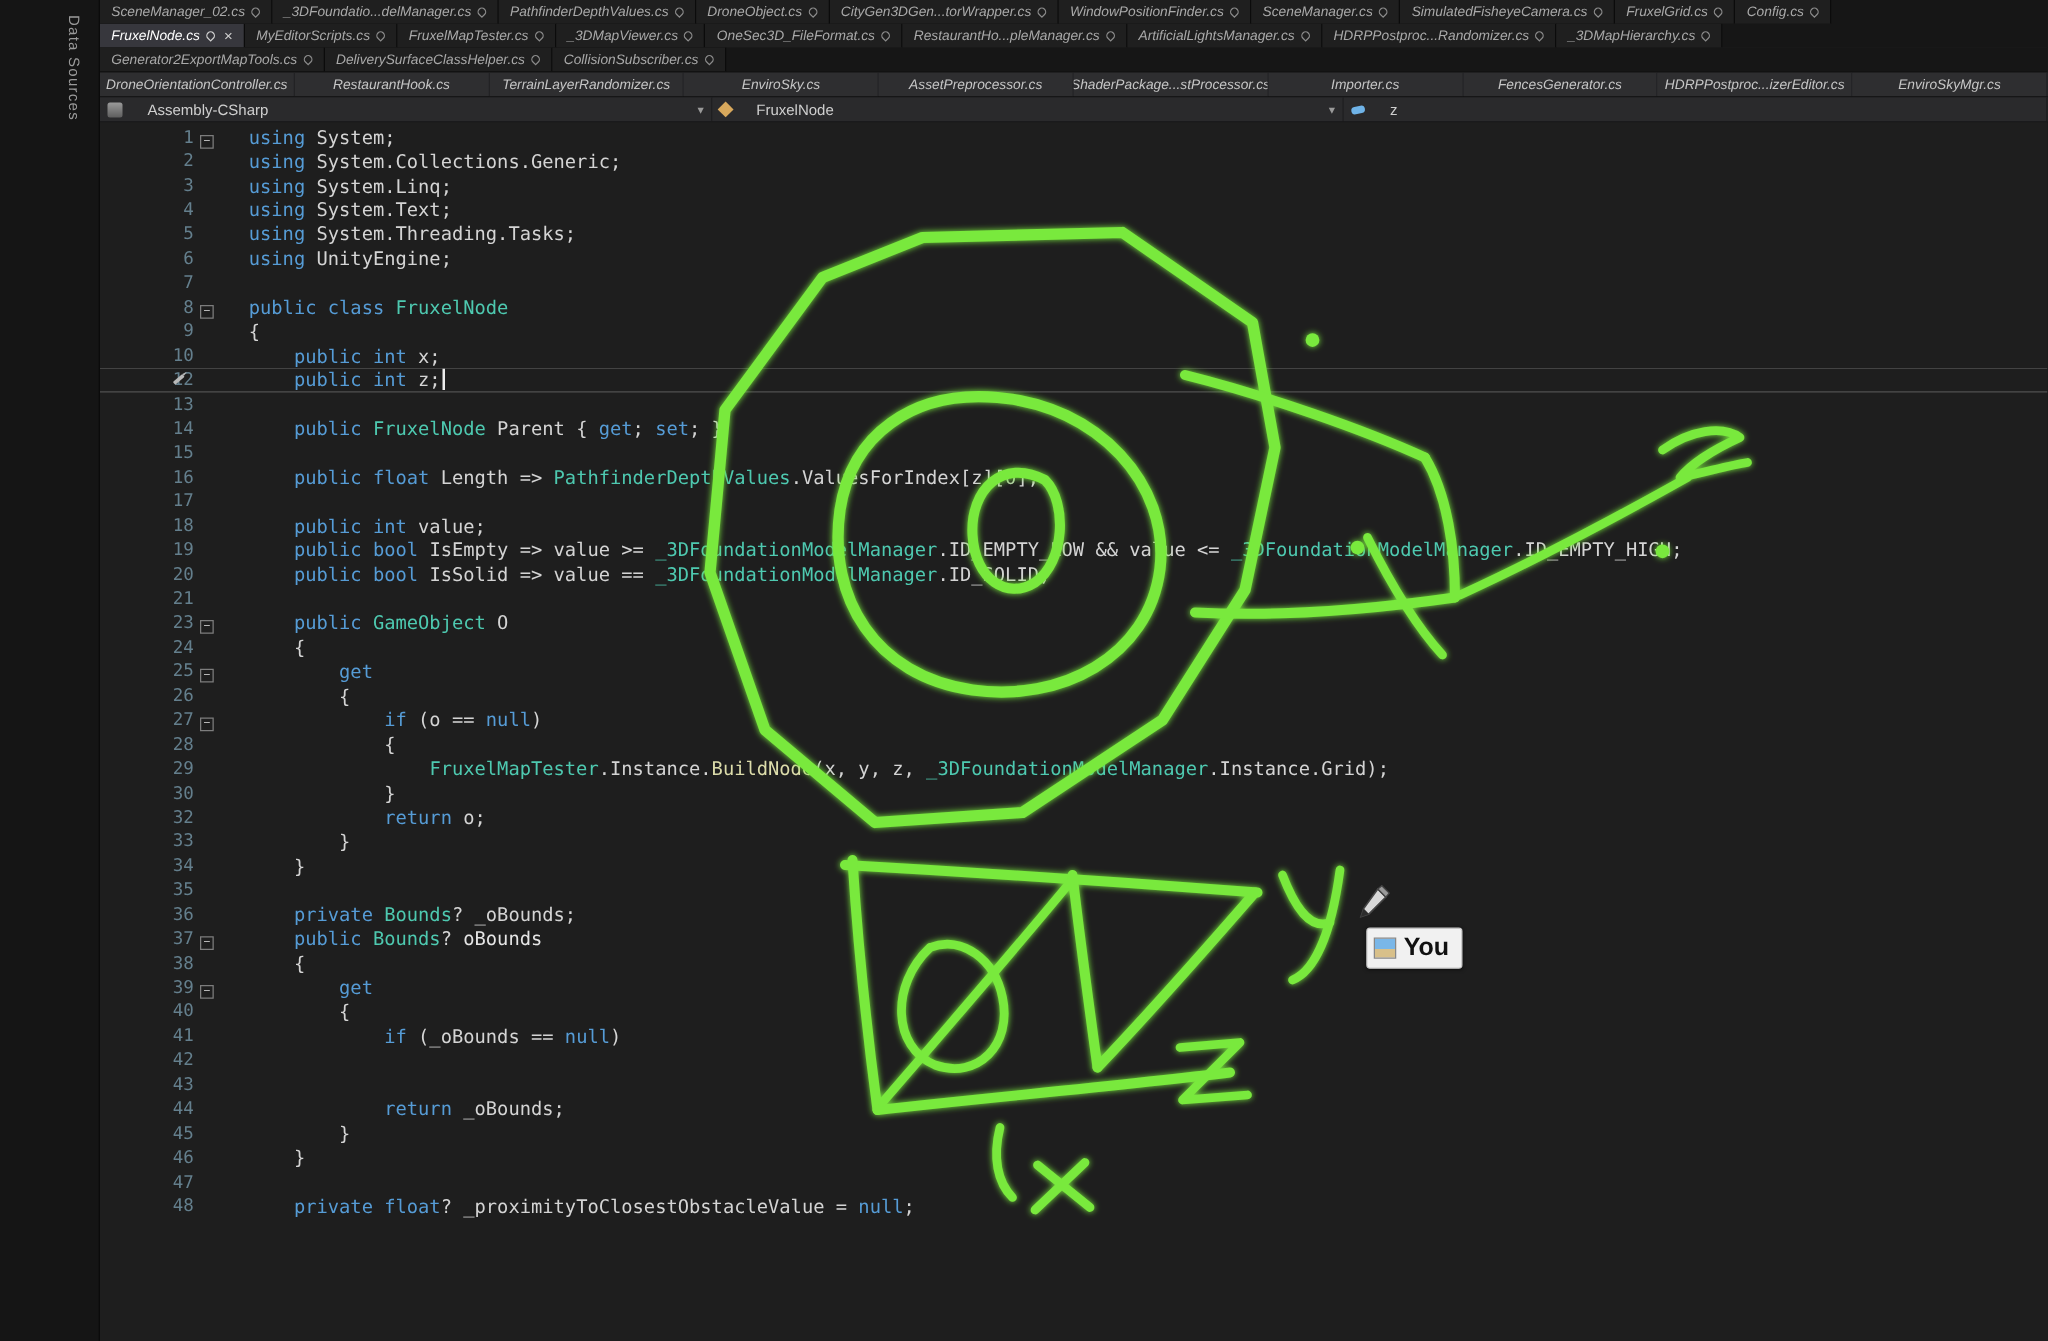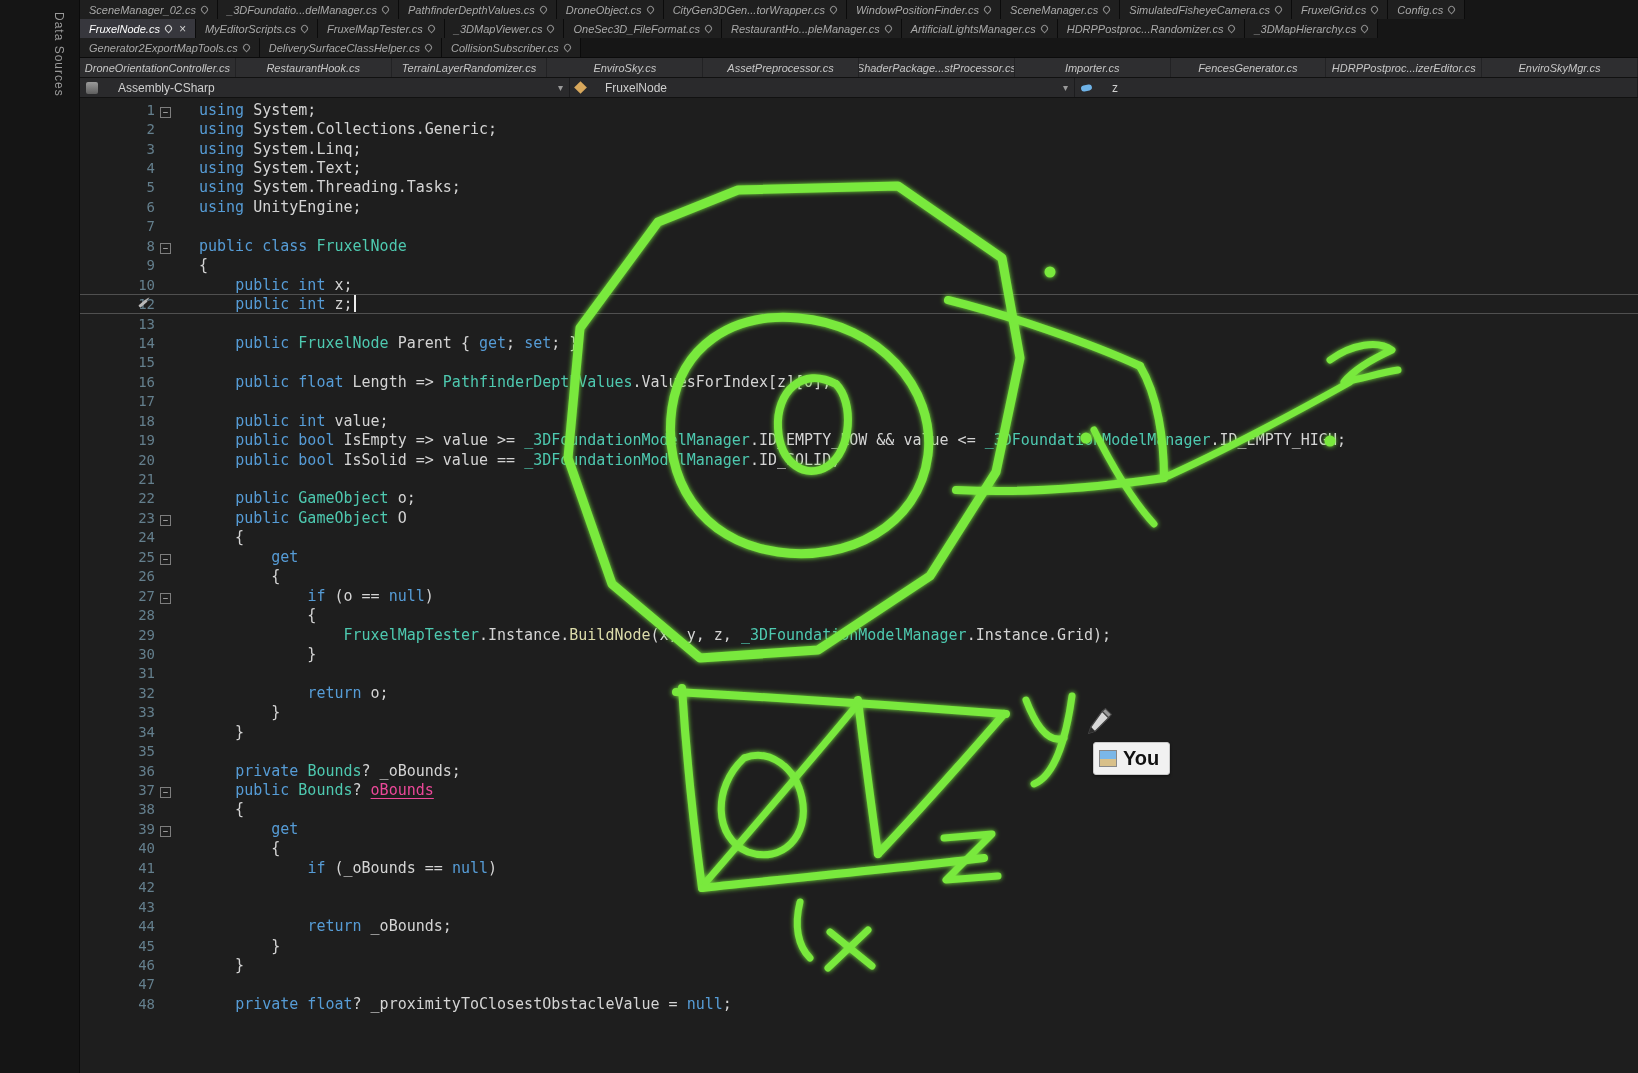--- a/index.html
+++ b/index.html
@@ -47,21 +47,21 @@
   .line { display:flex; height:19.45px; align-items:center; position:relative; }
   .line.active { box-shadow: inset 0 1px 0 #505050, inset 0 -1px 0 #505050; }
   .ln { width:75px; text-align:right; color:#647f8d; flex:0 0 auto; font-size:14px; }
   .foldcol { width:26px; flex:0 0 auto; }
   .foldbox { display:inline-block; width:11px; height:11px; line-height:9px; border:1px solid #7d7d7d;
              color:#c0c0c0; font-size:9px; text-align:center; background:#1e1e1e; margin-left:5px; }
   .codetext { margin-left:18px; white-space:pre; }
   .codetext span { white-space:pre; }
   .tok-k { color:#569cd6; } .tok-t { color:#4ec9b0; } .tok-m { color:#dcdcaa; }
   .tok-num { color:#b5cea8; } .tok-p { color:#d4d4d4; }
-  .tok-u { color:#ec4899; text-decoration:underline; text-underline-offset:3px; }
+  .tok-u { color:#e5e5e5; text-underline-offset:3px; }
   .caret { display:inline-block; width:2px; height:17px; background:#ececec;
            margin-left:1px; vertical-align:-3px; }
   .edit-mark { position:absolute; left:58px; top:8px; width:10px; height:3px; background:#b9b9b9;
                transform:rotate(-40deg); border-radius:1px; }
   .edit-mark::after { content:""; position:absolute; right:-4px; top:0;
                border-left:4px solid #b9b9b9; border-top:1.5px solid transparent;
                border-bottom:1.5px solid transparent; }
 
   
   #ink { position:absolute; left:0; top:0; width:1638px; height:1073px; z-index:50;
@@ -329,25 +329,20 @@
           <span class="ln">20</span>
           <span class="foldcol"></span>
           <span class="codetext"><span class="tok-p">    </span><span class="tok-k">public bool </span><span class="tok-p">IsSolid =&gt; value == </span><span class="tok-t">_3DFoundationModelManager</span><span class="tok-p">.ID_SOLID;</span></span>
         </div>
         <div class="line">
           <span class="ln">21</span>
           <span class="foldcol"></span>
           <span class="codetext"></span>
         </div>
         <div class="line">
-          <span class="ln">22</span>
-          <span class="foldcol"></span>
-          <span class="codetext"><span class="tok-p">    </span><span class="tok-k">public </span><span class="tok-t">GameObject</span><span class="tok-p"> o;</span></span>
-        </div>
-        <div class="line">
           <span class="ln">23</span>
           <span class="foldcol"><span class="foldbox">−</span></span>
           <span class="codetext"><span class="tok-p">    </span><span class="tok-k">public </span><span class="tok-t">GameObject</span><span class="tok-p"> O</span></span>
         </div>
         <div class="line">
           <span class="ln">24</span>
           <span class="foldcol"></span>
           <span class="codetext"><span class="tok-p">    {</span></span>
         </div>
         <div class="line">
@@ -372,25 +367,20 @@
         </div>
         <div class="line">
           <span class="ln">29</span>
           <span class="foldcol"></span>
           <span class="codetext"><span class="tok-p">                </span><span class="tok-t">FruxelMapTester</span><span class="tok-p">.Instance.</span><span class="tok-m">BuildNode</span><span class="tok-p">(x, y, z, </span><span class="tok-t">_3DFoundationModelManager</span><span class="tok-p">.Instance.Grid);</span></span>
         </div>
         <div class="line">
           <span class="ln">30</span>
           <span class="foldcol"></span>
           <span class="codetext"><span class="tok-p">            }</span></span>
-        </div>
-        <div class="line">
-          <span class="ln">31</span>
-          <span class="foldcol"></span>
-          <span class="codetext"></span>
         </div>
         <div class="line">
           <span class="ln">32</span>
           <span class="foldcol"></span>
           <span class="codetext"><span class="tok-p">            </span><span class="tok-k">return</span><span class="tok-p"> o;</span></span>
         </div>
         <div class="line">
           <span class="ln">33</span>
           <span class="foldcol"></span>
           <span class="codetext"><span class="tok-p">        }</span></span>

